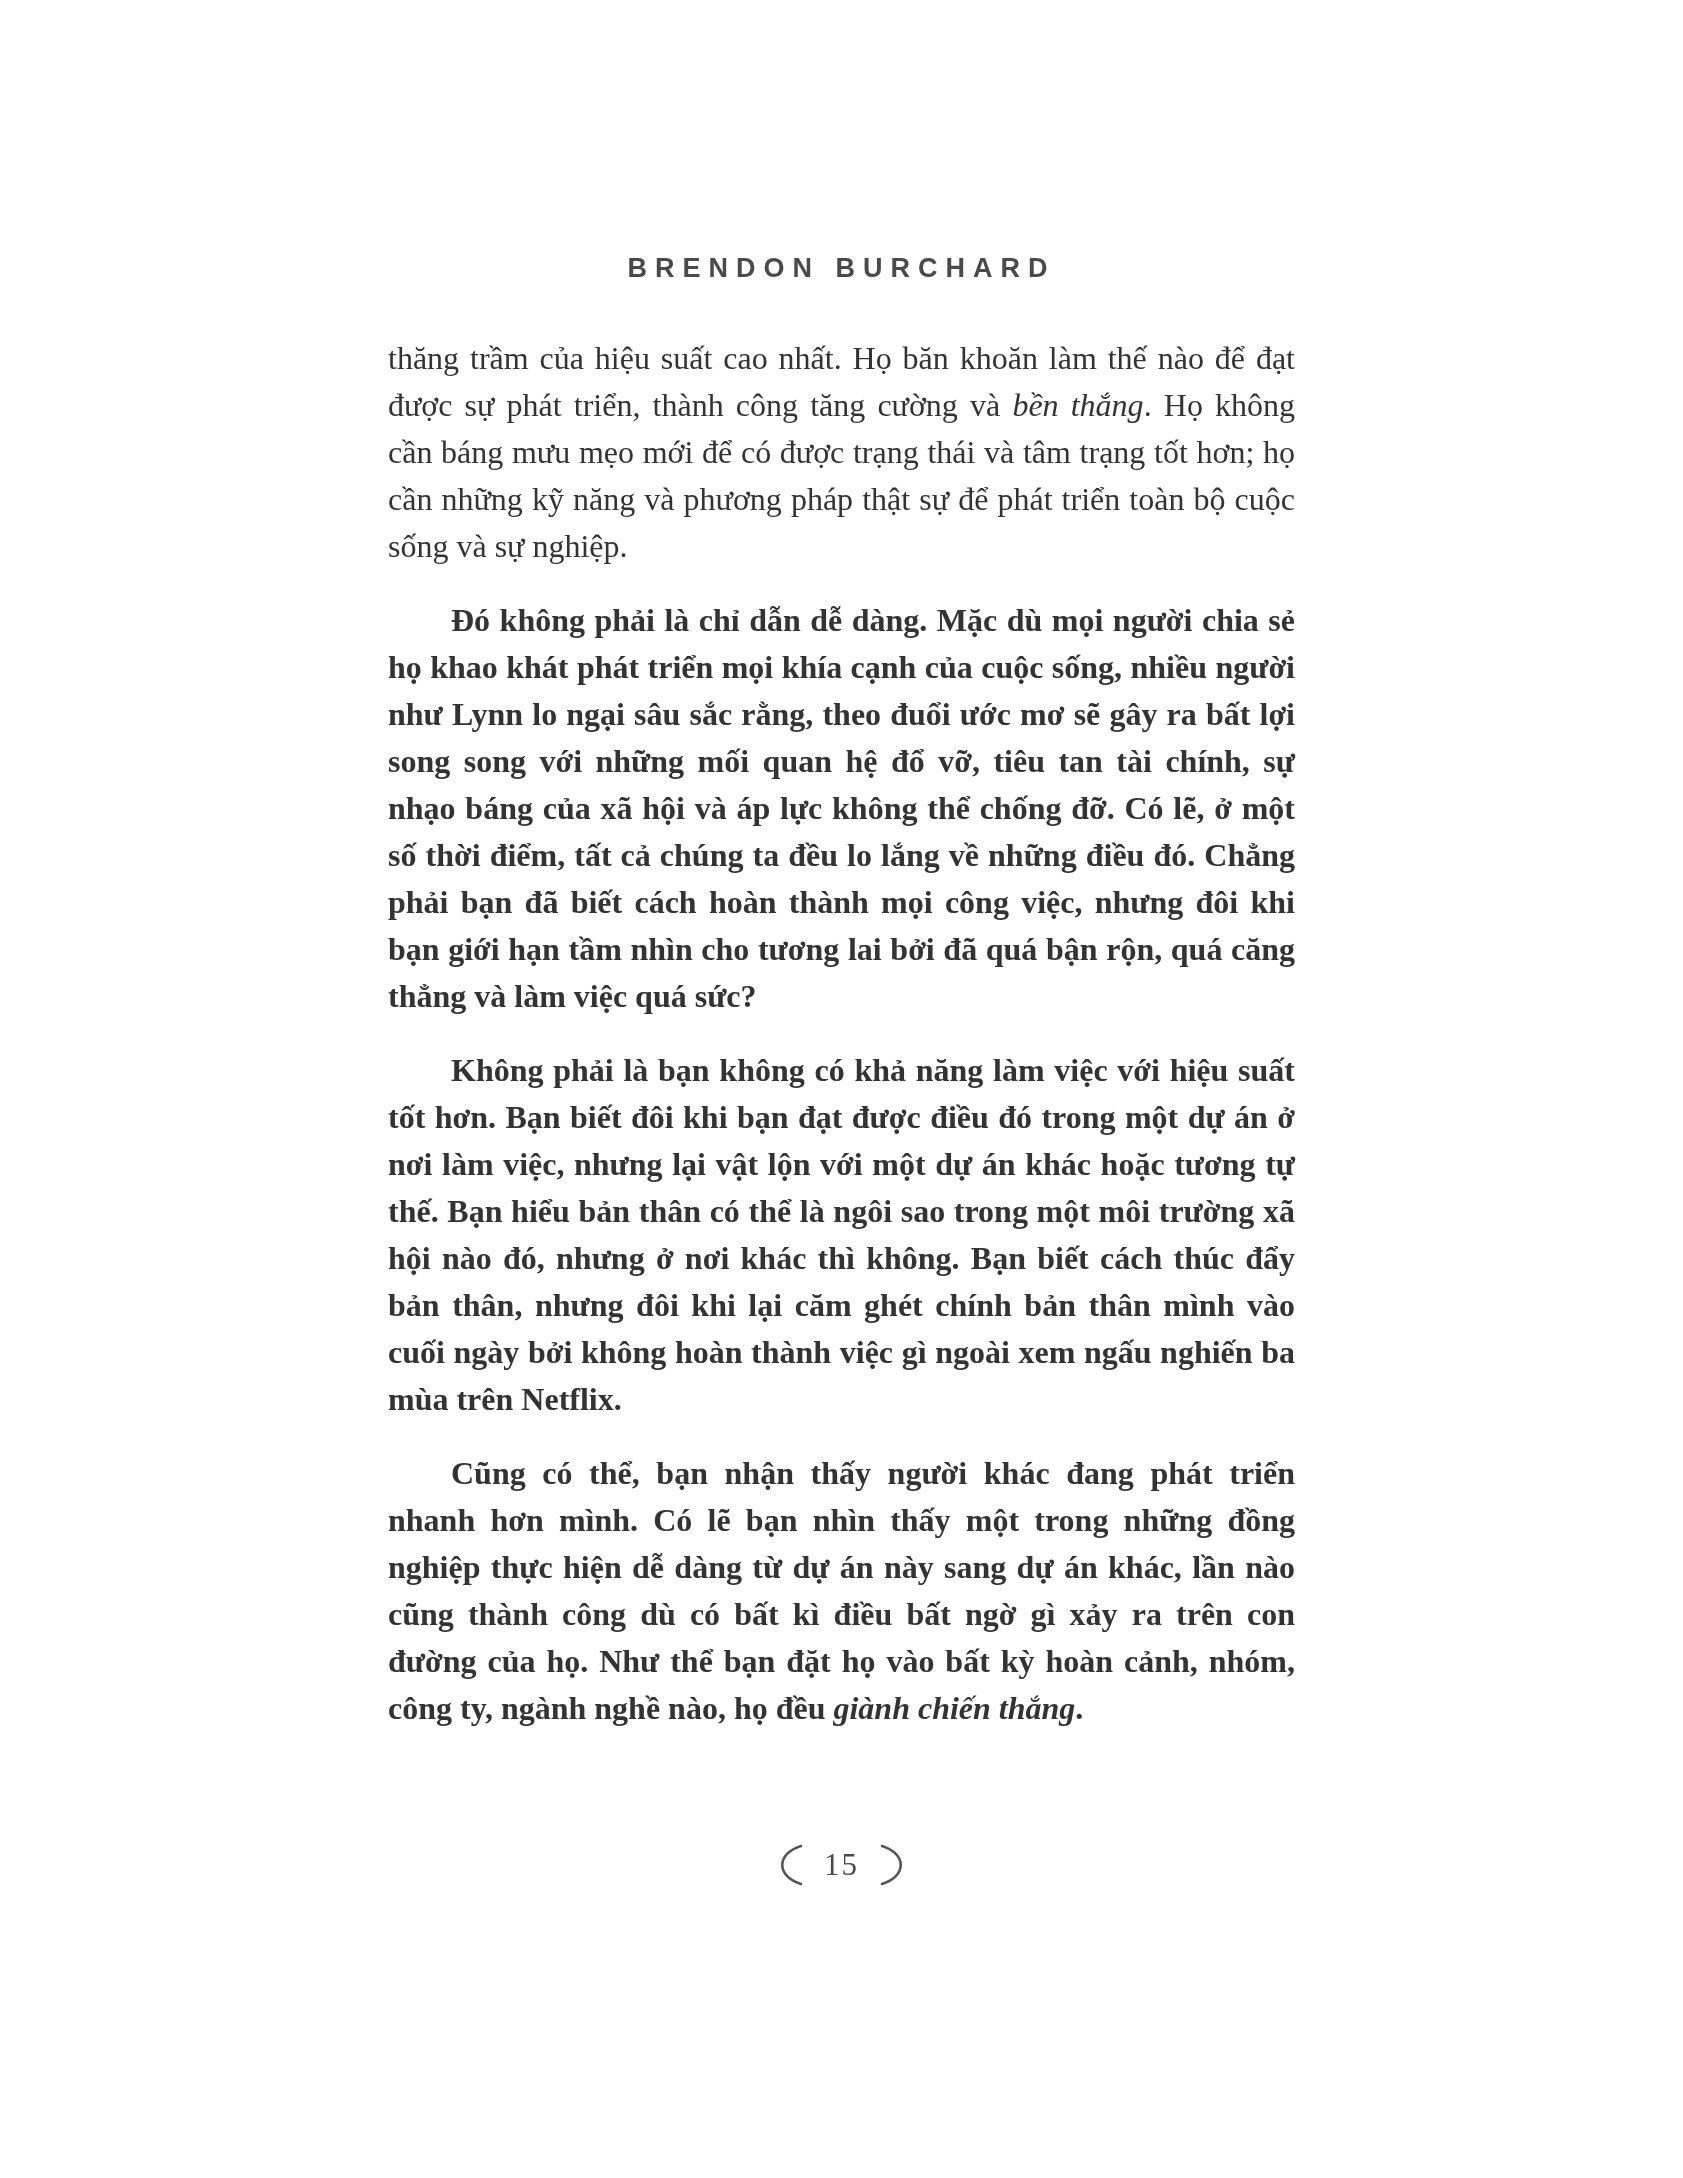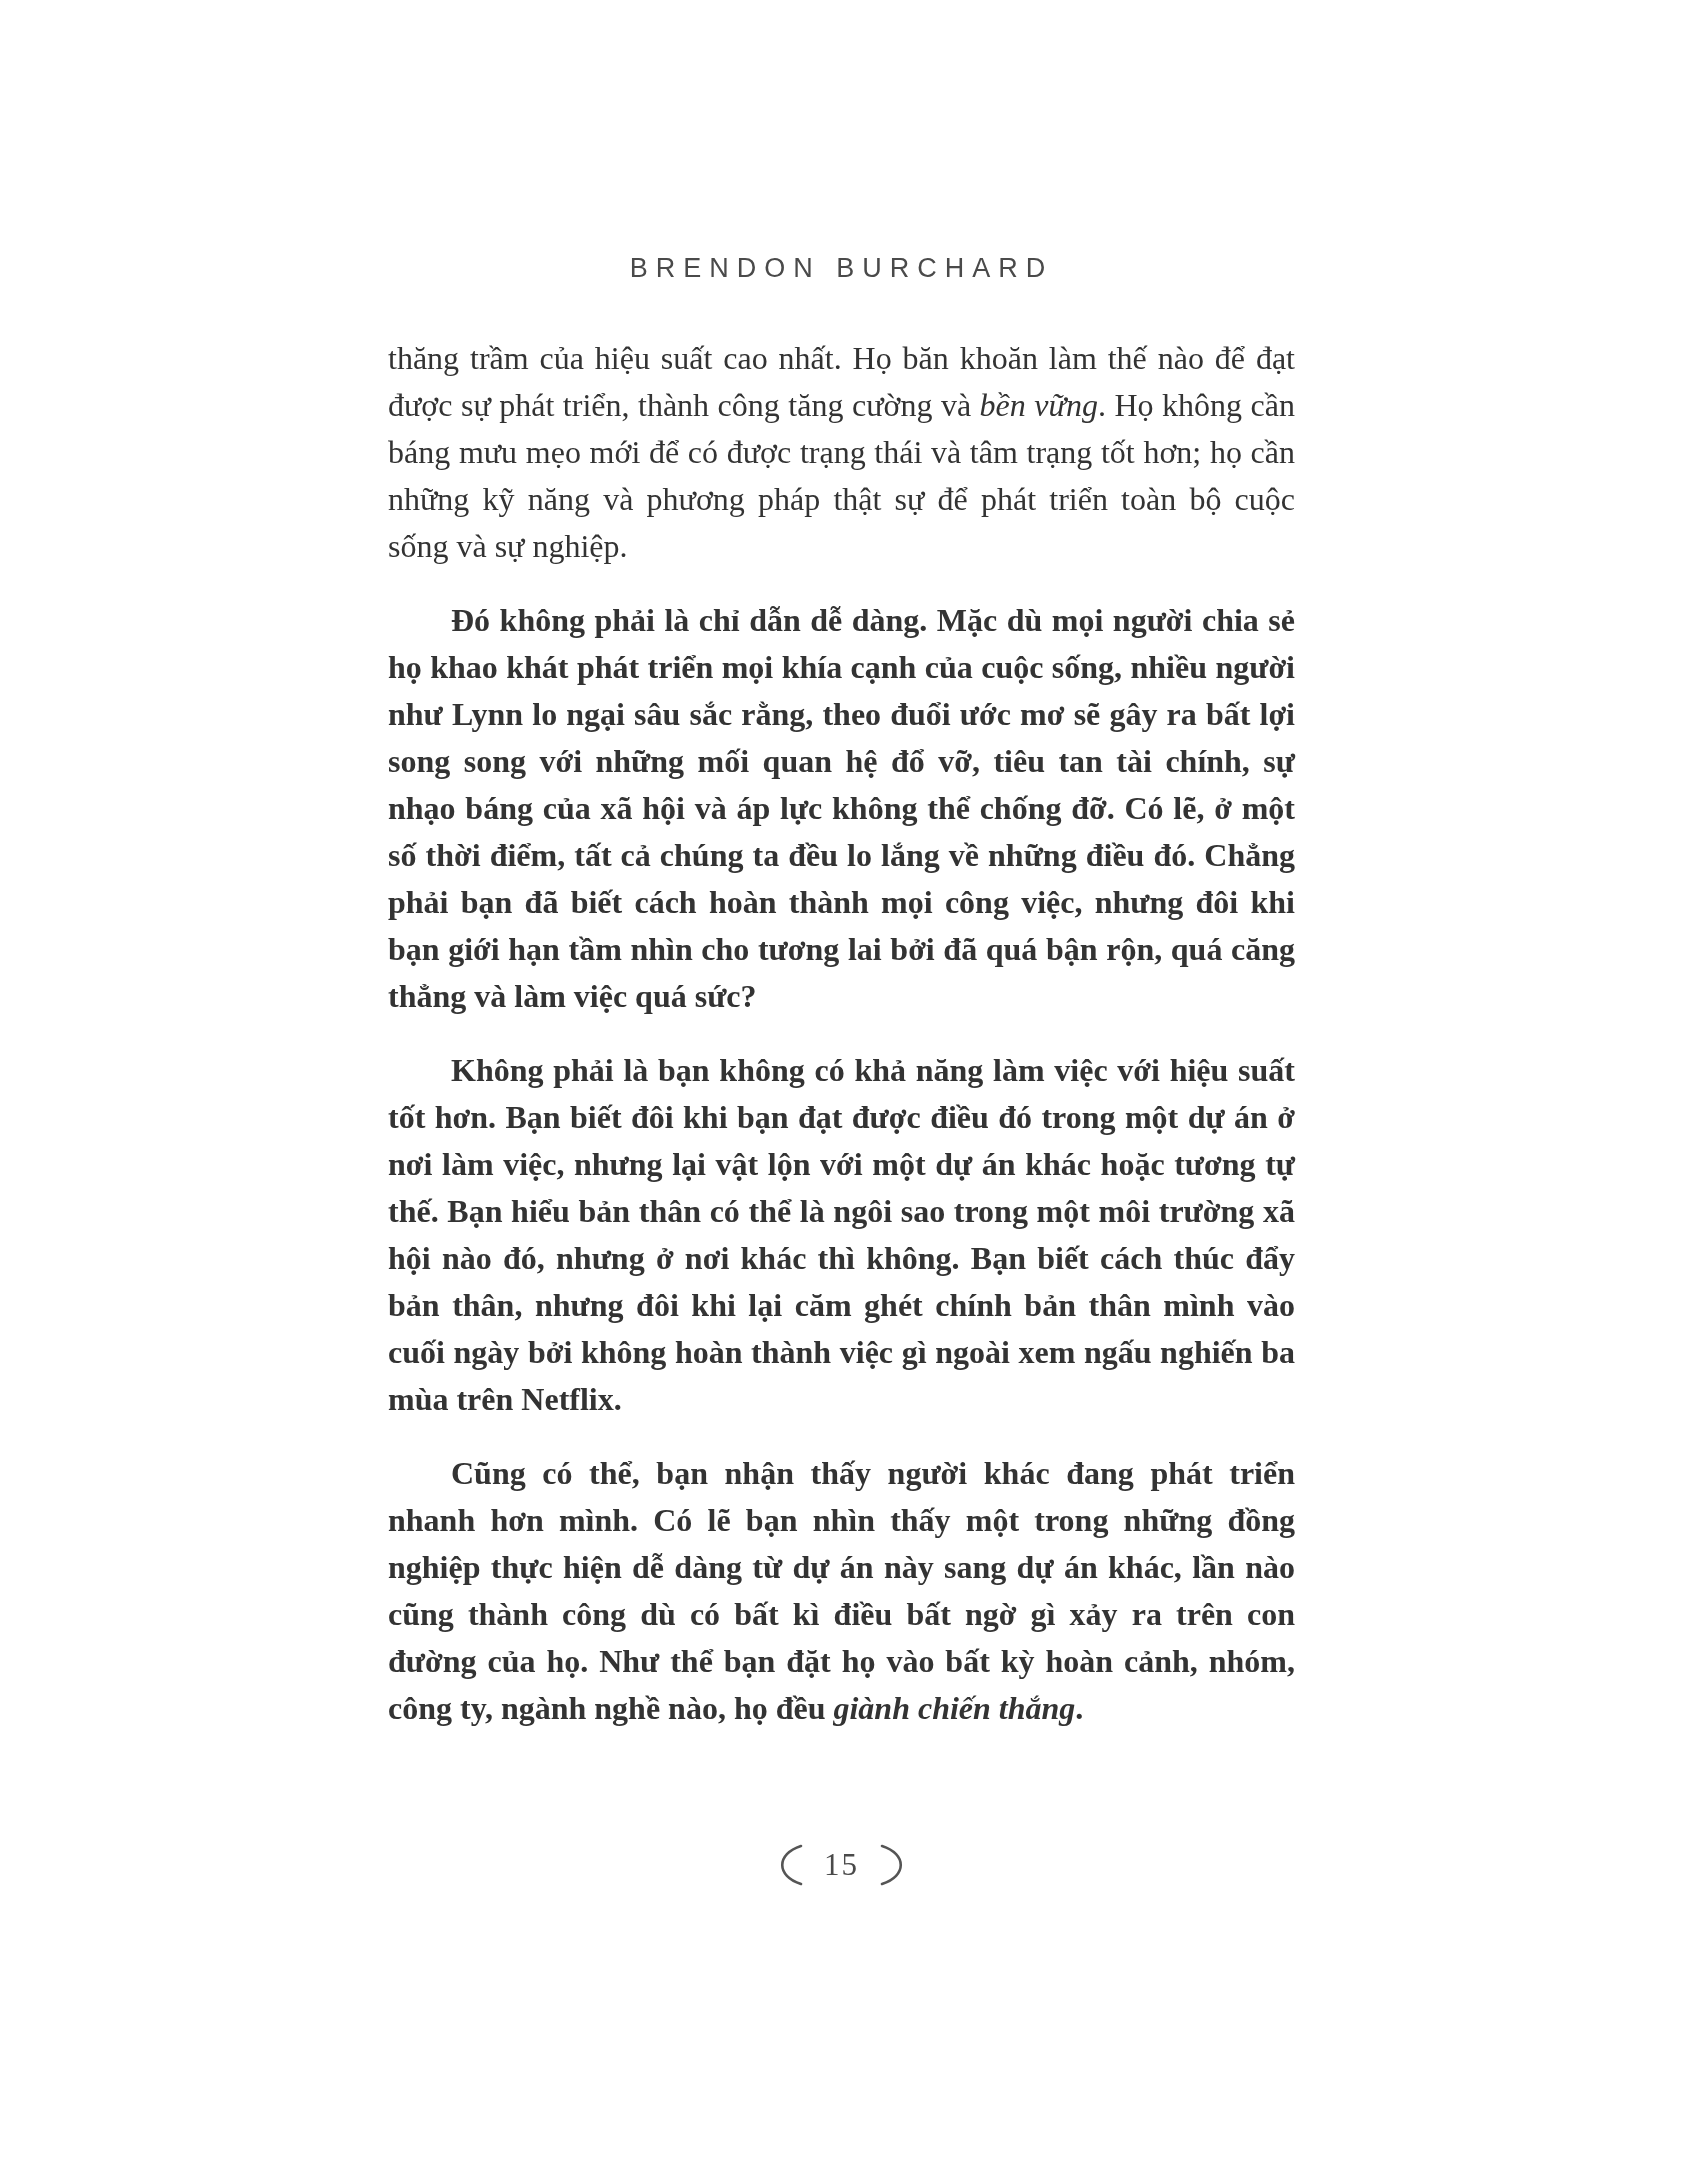--- a/index.html
+++ b/index.html
@@ -17,21 +17,21 @@
     color: #333333;
     overflow: hidden;
   }
   .running-head {
     position: absolute;
     top: 253px;
     left: 0;
     width: 100%;
     text-align: center;
     font-family: "Liberation Sans", sans-serif;
-    font-weight: 400;
+    font-weight: 700;
     font-size: 27px;
     letter-spacing: 8px;
     color: #4a4a4a;
   }
   .text-block {
     position: absolute;
     top: 335px;
     left: 388px;
     width: 907px;
     text-align: justify;
@@ -70,21 +70,21 @@
   }
 </style>
 </head>
 <body>
 
 <div class="page">
 
   <div class="running-head">BRENDON BURCHARD</div>
 
   <div class="text-block">
-      <p><span>thăng trầm của hiệu suất cao nhất. Họ băn khoăn làm thế nào để đạt được sự phát triển, thành công tăng cường và </span><span class="italic">bền vững</span><span>. Họ không cần báng mưu mẹo mới để có được trạng thái và tâm trạng tốt hơn; họ cần những kỹ năng và phương pháp thật sự để phát triển toàn bộ cuộc sống và sự nghiệp.</span></p>
+      <p><span>thăng trầm của hiệu suất cao nhất. Họ băn khoăn làm thế nào để đạt được sự phát triển, thành công tăng cường và </span><span class="italic">bền thắng</span><span>. Họ không cần báng mưu mẹo mới để có được trạng thái và tâm trạng tốt hơn; họ cần những kỹ năng và phương pháp thật sự để phát triển toàn bộ cuộc sống và sự nghiệp.</span></p>
       <p class="indented"><span>Đó không phải là chỉ dẫn dễ dàng. Mặc dù mọi người chia sẻ họ khao khát phát triển mọi khía cạnh của cuộc sống, nhiều người như Lynn lo ngại sâu sắc rằng, theo đuổi ước mơ sẽ gây ra bất lợi song song với những mối quan hệ đổ vỡ, tiêu tan tài chính, sự nhạo báng của xã hội và áp lực không thể chống đỡ. Có lẽ, ở một số thời điểm, tất cả chúng ta đều lo lắng về những điều đó. Chẳng phải bạn đã biết cách hoàn thành mọi công việc, nhưng đôi khi bạn giới hạn tầm nhìn cho tương lai bởi đã quá bận rộn, quá căng thẳng và làm việc quá sức?</span></p>
       <p class="indented"><span>Không phải là bạn không có khả năng làm việc với hiệu suất tốt hơn. Bạn biết đôi khi bạn đạt được điều đó trong một dự án ở nơi làm việc, nhưng lại vật lộn với một dự án khác hoặc tương tự thế. Bạn hiểu bản thân có thể là ngôi sao trong một môi trường xã hội nào đó, nhưng ở nơi khác thì không. Bạn biết cách thúc đẩy bản thân, nhưng đôi khi lại căm ghét chính bản thân mình vào cuối ngày bởi không hoàn thành việc gì ngoài xem ngấu nghiến ba mùa trên Netflix.</span></p>
       <p class="indented"><span>Cũng có thể, bạn nhận thấy người khác đang phát triển nhanh hơn mình. Có lẽ bạn nhìn thấy một trong những đồng nghiệp thực hiện dễ dàng từ dự án này sang dự án khác, lần nào cũng thành công dù có bất kì điều bất ngờ gì xảy ra trên con đường của họ. Như thể bạn đặt họ vào bất kỳ hoàn cảnh, nhóm, công ty, ngành nghề nào, họ đều </span><span class="italic">giành chiến thắng</span><span>.</span></p>
     </div>
 
   <div class="page-number-wrap">
     <span class="bracket-ornament">
       <svg width="36" height="44" viewBox="0 0 36 44">
         <path d="M33 3 C8 11 8 33 33 41" stroke="#555555" stroke-width="2.6" fill="none" stroke-linecap="round"></path>
       </svg>

